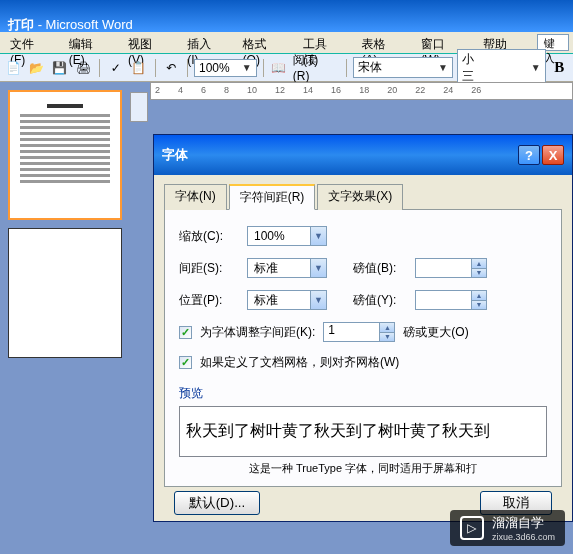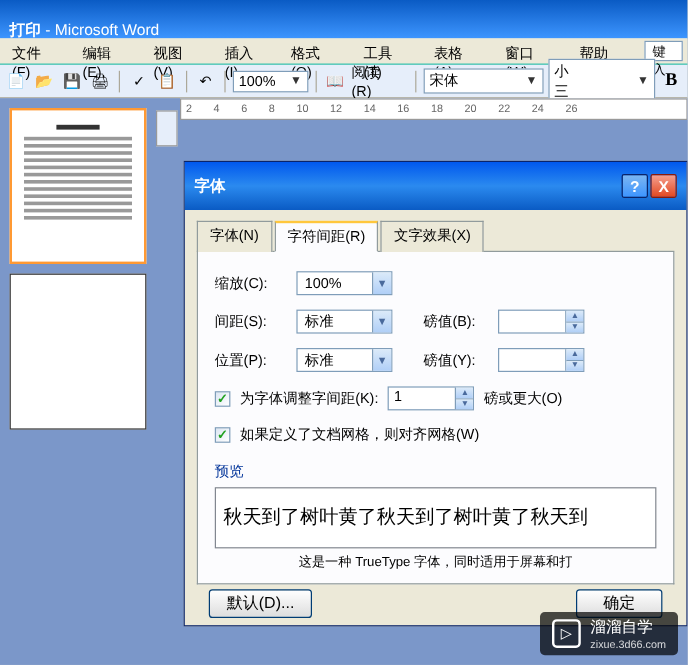--- a/index.html
+++ b/index.html
@@ -245,21 +245,21 @@
         <span>如果定义了文档网格，则对齐网格(W)</span>
       </div>
 
       <div class="preview-lbl">预览</div>
       <div class="preview-box">秋天到了树叶黄了秋天到了树叶黄了秋天到</div>
       <div class="preview-desc">这是一种 TrueType 字体，同时适用于屏幕和打</div>
     </div>
 
     <div class="dlg-footer">
       <button class="btn left">默认(D)...</button>
-      <button class="btn">确定</button>
+      <button class="btn">取消</button>
     </div>
   </div>
 </div>
 
 <div class="watermark">
   <div class="wm-icon">▷</div>
   <div class="wm-txt">
     <span>溜溜自学</span>
     <span class="wm-sub">zixue.3d66.com</span>
   </div>

